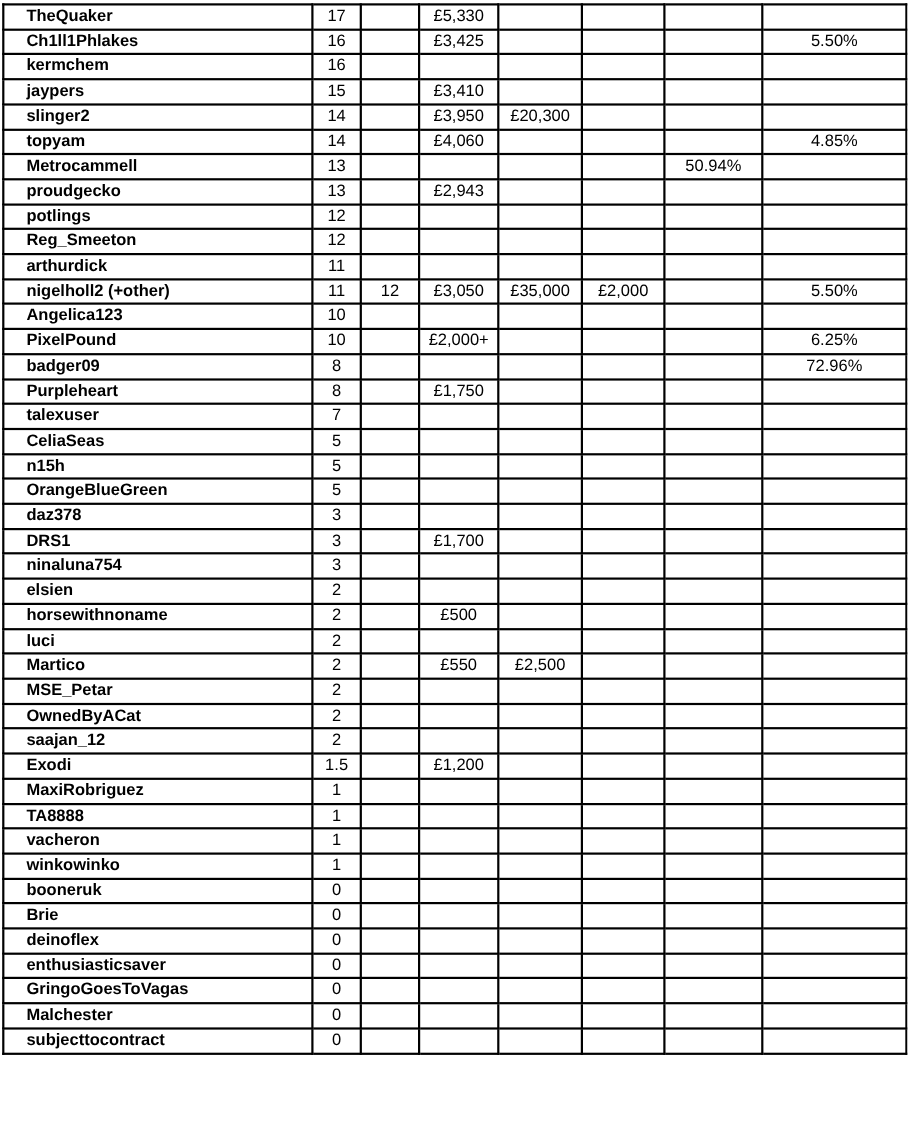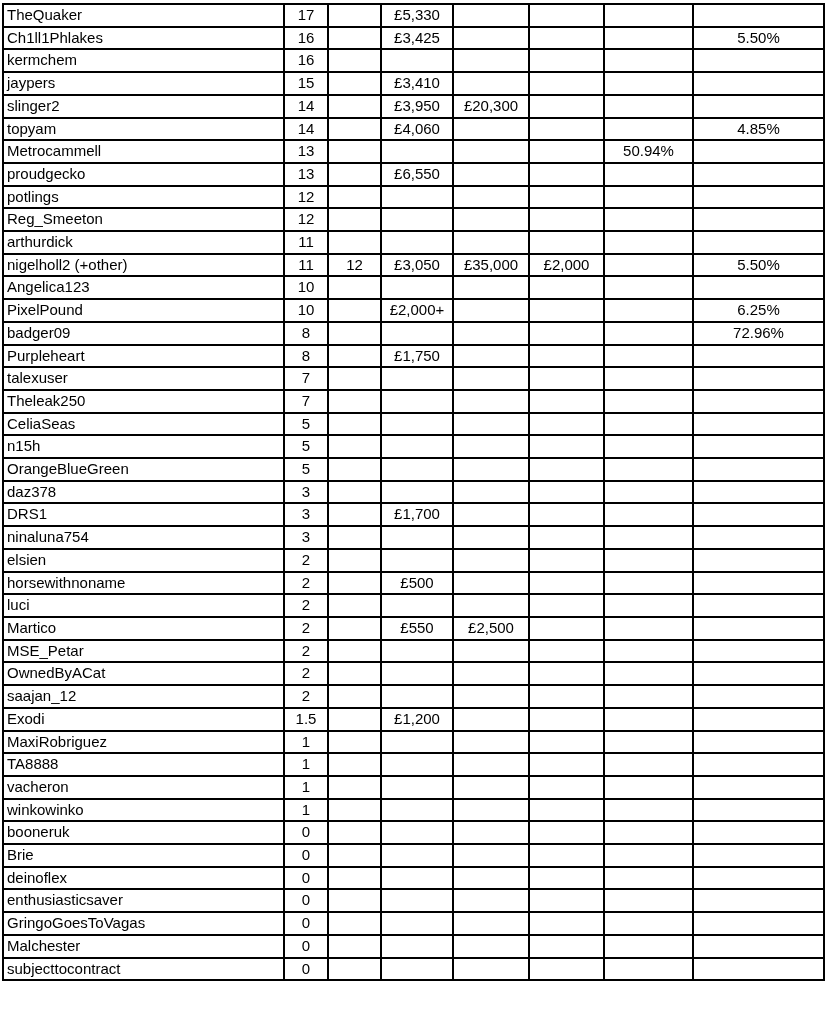--- a/index.html
+++ b/index.html
@@ -28,21 +28,22 @@
     padding: 0;
     font-size: 15px;
     color: #000000;
     white-space: nowrap;
     overflow: hidden;
     text-align: center;
     vertical-align: middle;
   }
   table.grid td.c0 {
     text-align: left;
-    padding-left: 3px;
+    padding-left: 20px;
+    font-weight: bold;
   }
 </style>
 </head>
 <body>
 
 <div class="sheet">
   <table class="grid">
     <colgroup>
       <col style="width:281px">
       <col style="width:44px">
@@ -121,21 +122,21 @@
           <td class="c3"></td>
           <td class="c4"></td>
           <td class="c5"></td>
           <td class="c6">50.94%</td>
           <td class="c7"></td>
         </tr>
         <tr>
           <td class="c0">proudgecko</td>
           <td class="c1">13</td>
           <td class="c2"></td>
-          <td class="c3">£6,550</td>
+          <td class="c3">£2,943</td>
           <td class="c4"></td>
           <td class="c5"></td>
           <td class="c6"></td>
           <td class="c7"></td>
         </tr>
         <tr>
           <td class="c0">potlings</td>
           <td class="c1">12</td>
           <td class="c2"></td>
           <td class="c3"></td>
@@ -218,30 +219,20 @@
           <td class="c0">talexuser</td>
           <td class="c1">7</td>
           <td class="c2"></td>
           <td class="c3"></td>
           <td class="c4"></td>
           <td class="c5"></td>
           <td class="c6"></td>
           <td class="c7"></td>
         </tr>
         <tr>
-          <td class="c0">Theleak250</td>
-          <td class="c1">7</td>
-          <td class="c2"></td>
-          <td class="c3"></td>
-          <td class="c4"></td>
-          <td class="c5"></td>
-          <td class="c6"></td>
-          <td class="c7"></td>
-        </tr>
-        <tr>
           <td class="c0">CeliaSeas</td>
           <td class="c1">5</td>
           <td class="c2"></td>
           <td class="c3"></td>
           <td class="c4"></td>
           <td class="c5"></td>
           <td class="c6"></td>
           <td class="c7"></td>
         </tr>
         <tr>

